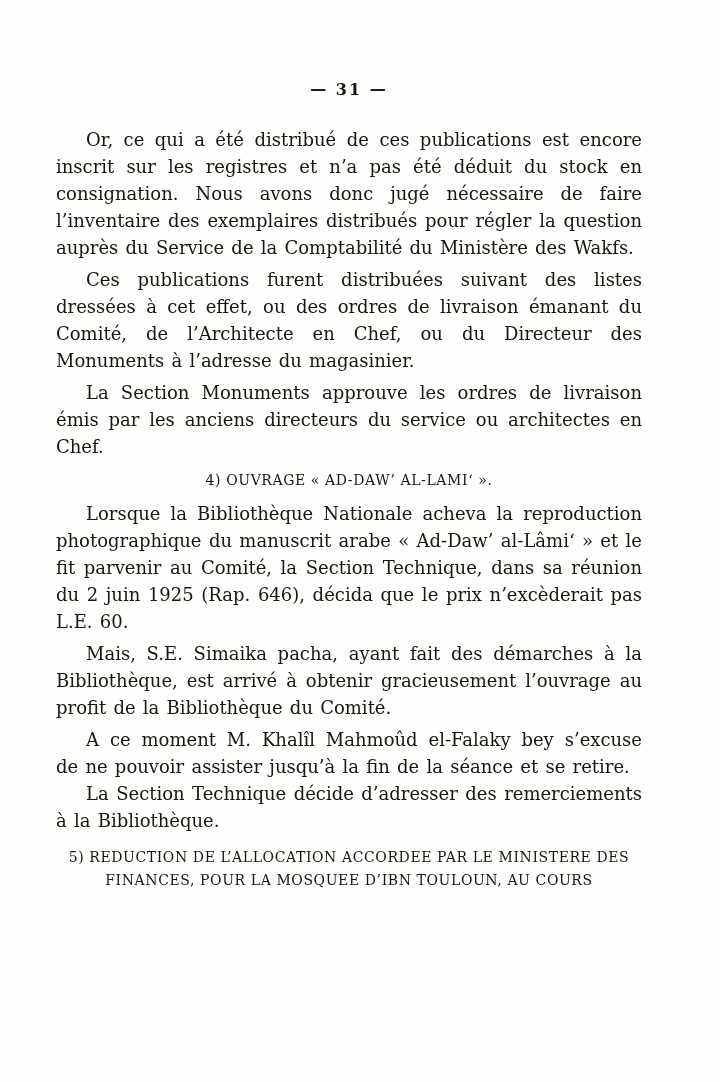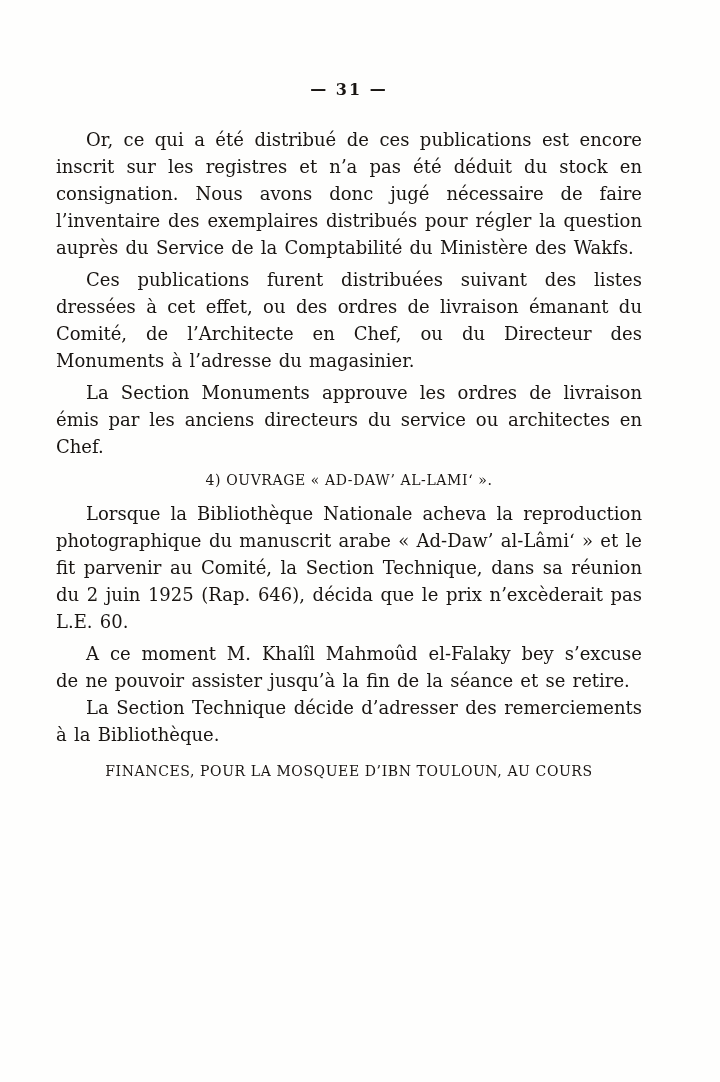--- a/index.html
+++ b/index.html
@@ -60,23 +60,25 @@
   <p class="body">Or, ce qui a été distribué de ces publications est encore inscrit sur les registres et n’a pas été déduit du stock en consignation. Nous avons donc jugé nécessaire de faire l’inventaire des exemplaires distribués pour régler la question auprès du Service de la Comptabilité du Ministère des Wakfs.</p>
 
   <p class="body">Ces publications furent distribuées suivant des listes dressées à cet effet, ou des ordres de livraison émanant du Comité, de l’Architecte en Chef, ou du Directeur des Monuments à l’adresse du magasinier.</p>
 
   <p class="body no-gap">La Section Monuments approuve les ordres de livraison émis par les anciens directeurs du service ou architectes en Chef.</p>
 
   <h3 class="subheading">4)  OUVRAGE « AD-DAW’ AL-LAMI‘ ».</h3>
 
   <p class="body">Lorsque la Bibliothèque Nationale acheva la reproduction photographique du manuscrit arabe « Ad-Daw’ al-Lâmi‘ » et le fit parvenir au Comité, la Section Technique, dans sa réunion du 2 juin 1925 (Rap. 646), décida que le prix n’excèderait pas L.E. 60.</p>
 
+  <p class="body">Mais, S.E. Simaika pacha, ayant fait des démarches à la Bibliothèque, est arrivé à obtenir gracieusement l’ouvrage au profit de la Bibliothèque du Comité.</p>
 
   <p class="body no-gap">A ce moment M. Khalîl Mahmoûd el-Falaky bey s’excuse de ne pouvoir assister jusqu’à la fin de la séance et se retire.</p>
 
   <p class="body">La Section Technique décide d’adresser des remerciements à la Bibliothèque.</p>
 
   <h3 class="subheading multiline">
+    <span class="hline">5)  REDUCTION DE L’ALLOCATION ACCORDEE PAR LE MINISTERE DES</span>
     <span class="hline">FINANCES, POUR LA MOSQUEE D’IBN TOULOUN, AU COURS</span>
 
   </h3>
 
 </div>
 
 </body></html>

